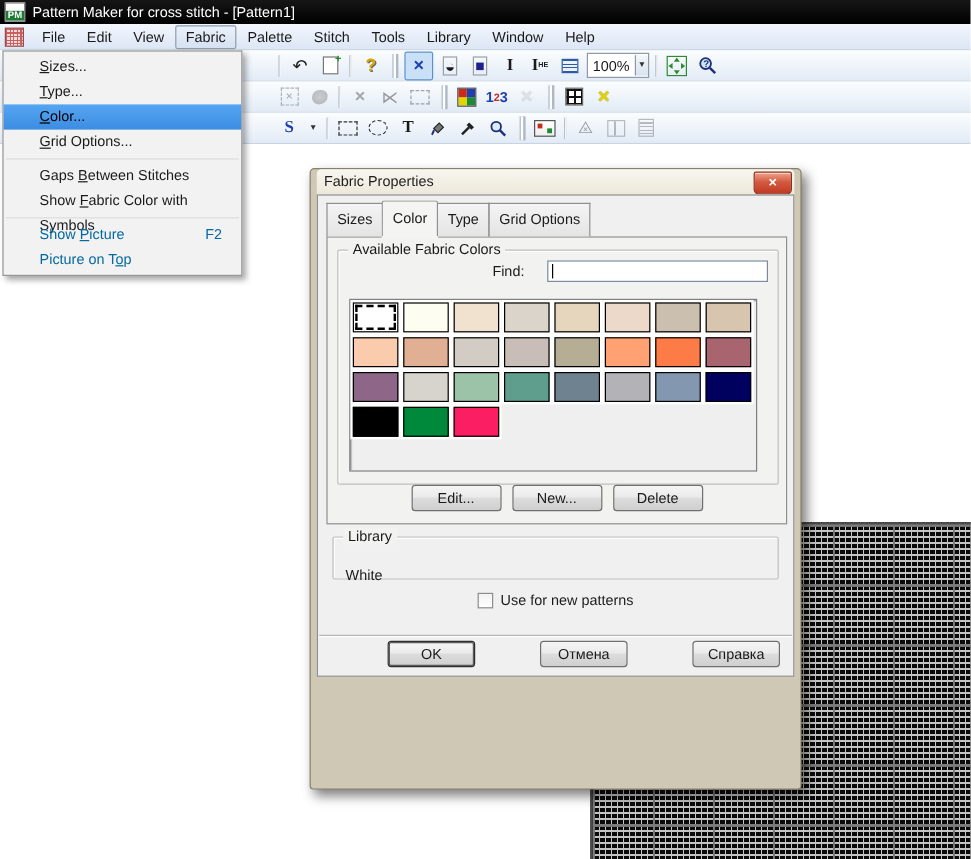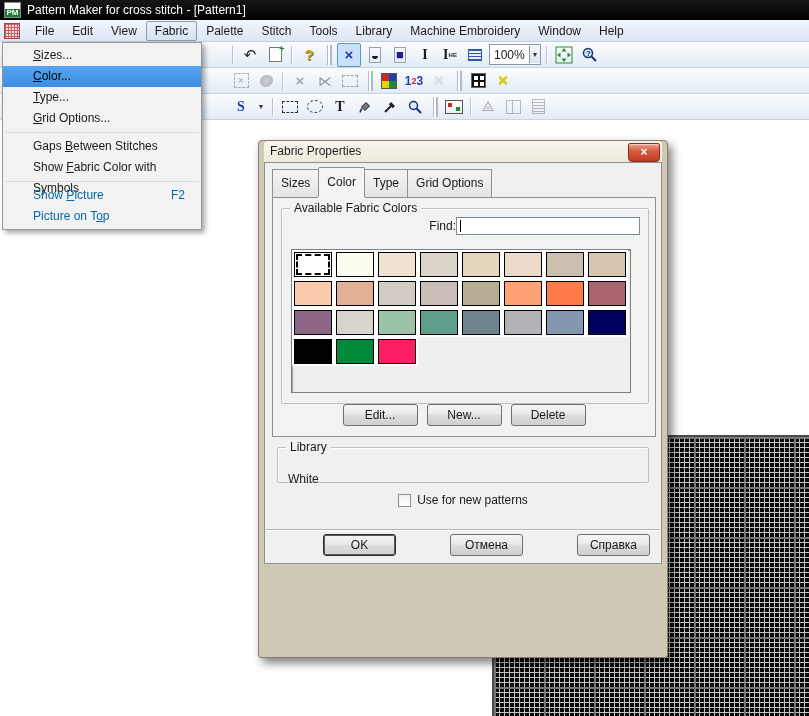--- a/index.html
+++ b/index.html
@@ -92,21 +92,21 @@
   .tabs{position:absolute;left:7px;top:13px;height:21px;display:flex;align-items:flex-end;z-index:2;}
   .tab{height:19px;line-height:19px;padding:4px 8px;background:linear-gradient(#F4F4F4,#E4E4E4);
     border:1px solid #8F8F8F;border-bottom:none;margin-right:-1px;}
   .tab.active{height:21px;line-height:21px;background:#F4F4F3;position:relative;z-index:3;
     border-radius:2px 2px 0 0;box-shadow:0 2px 0 #F4F4F3;}
   .tab-panel{position:absolute;left:7px;top:34px;width:384px;height:240px;border:1px solid #8F8F8F;
     background:#F2F2F1;box-sizing:border-box;z-index:1;}
   .grpbox{border:1px solid #BFBFBF;border-radius:2px;position:absolute;box-shadow:inset 1px 1px 0 #fff;}
   .grplbl{position:absolute;top:-8px;left:8px;background:#F2F2F1;padding:0 4px;line-height:14px;}
   .g1{left:8px;top:10px;width:366px;height:194px;}
-  .find-row{position:absolute;top:8px;right:8px;display:flex;align-items:center;gap:0;}
+  .find-row{position:absolute;top:8px;right:8px;display:flex;align-items:center;gap:19px;}
   .find-input{width:184px;height:18px;background:#fff;border:1px solid #7C8B9E;position:relative;box-sizing:border-box;}
   .caret{position:absolute;left:3px;top:2px;width:1px;height:12px;background:#000;}
   .swbox{position:absolute;left:9px;top:40px;width:340px;height:144px;background:#EFEFEF;
     border:1px solid #7E8084;box-shadow:inset 1px 1px 1px rgba(0,0,0,.35);box-sizing:border-box;
     display:flex;flex-wrap:wrap;align-content:flex-start;}
   .swcell{width:42px;height:29px;background:#fff;padding:2px;box-sizing:border-box;}
   .sw{width:100%;height:100%;border:1px solid #000;box-sizing:border-box;}
   .sw.sel{outline:2px dashed #000;outline-offset:-4px;}
   .btn{background:linear-gradient(#F5F5F5,#EBEBEB 45%,#DDDDDD 50%,#CFCFCF);border:1px solid #707070;
     border-radius:3px;height:22px;display:flex;align-items:center;justify-content:center;box-sizing:border-box;}
@@ -136,21 +136,20 @@
   <div class="menubar">
     <span class="mdi-icon"></span>
     <span class="mb-item">File</span>
     <span class="mb-item">Edit</span>
     <span class="mb-item">View</span>
     <span class="mb-item active">Fabric</span>
     <span class="mb-item">Palette</span>
     <span class="mb-item">Stitch</span>
     <span class="mb-item">Tools</span>
     <span class="mb-item">Library</span>
-    <span class="mb-item">Machine Embroidery</span>
     <span class="mb-item">Window</span>
     <span class="mb-item">Help</span>
   </div>
 
   <div class="tb tb1">
     <span class="tsep"></span>
     <span class="tbtn undo">↶</span>
     <span class="tbtn">
         <span style="width:11px;height:13px;border:1px solid #777;background:#fff;position:relative;display:inline-block;">
           <span style="position:absolute;right:-4px;top:-4px;color:#1d8a34;font-weight:bold;font-size:9px;">+</span>
@@ -266,22 +265,22 @@
         <span class="docic"></span>
       </span>
   </div>
 
   <div class="client">
     <div class="canvas"></div>
   </div>
 
   <div class="menu">
     <div class="mi"><span></span><u>S</u><span>izes...</span></div>
+    <div class="mi"><span></span><u>T</u><span>ype...</span></div>
     <div class="mi hl"><span></span><u>C</u><span>olor...</span></div>
-    <div class="mi"><span></span><u>T</u><span>ype...</span></div>
     <div class="mi"><span></span><u>G</u><span>rid Options...</span></div>
     <div class="msep"></div>
     <div class="mi"><span>Gaps </span><u>B</u><span>etween Stitches</span></div>
     <div class="mi"><span>Show </span><u>F</u><span>abric Color with Symbols</span></div>
     <div class="msep"></div>
     <div class="mi dis"><span>Show </span><u>P</u><span>icture</span><span class="sc">F2</span></div>
     <div class="mi dis"><span>Picture on T</span><u>o</u><span>p</span></div>
   </div>
 
   <div class="dialog">

